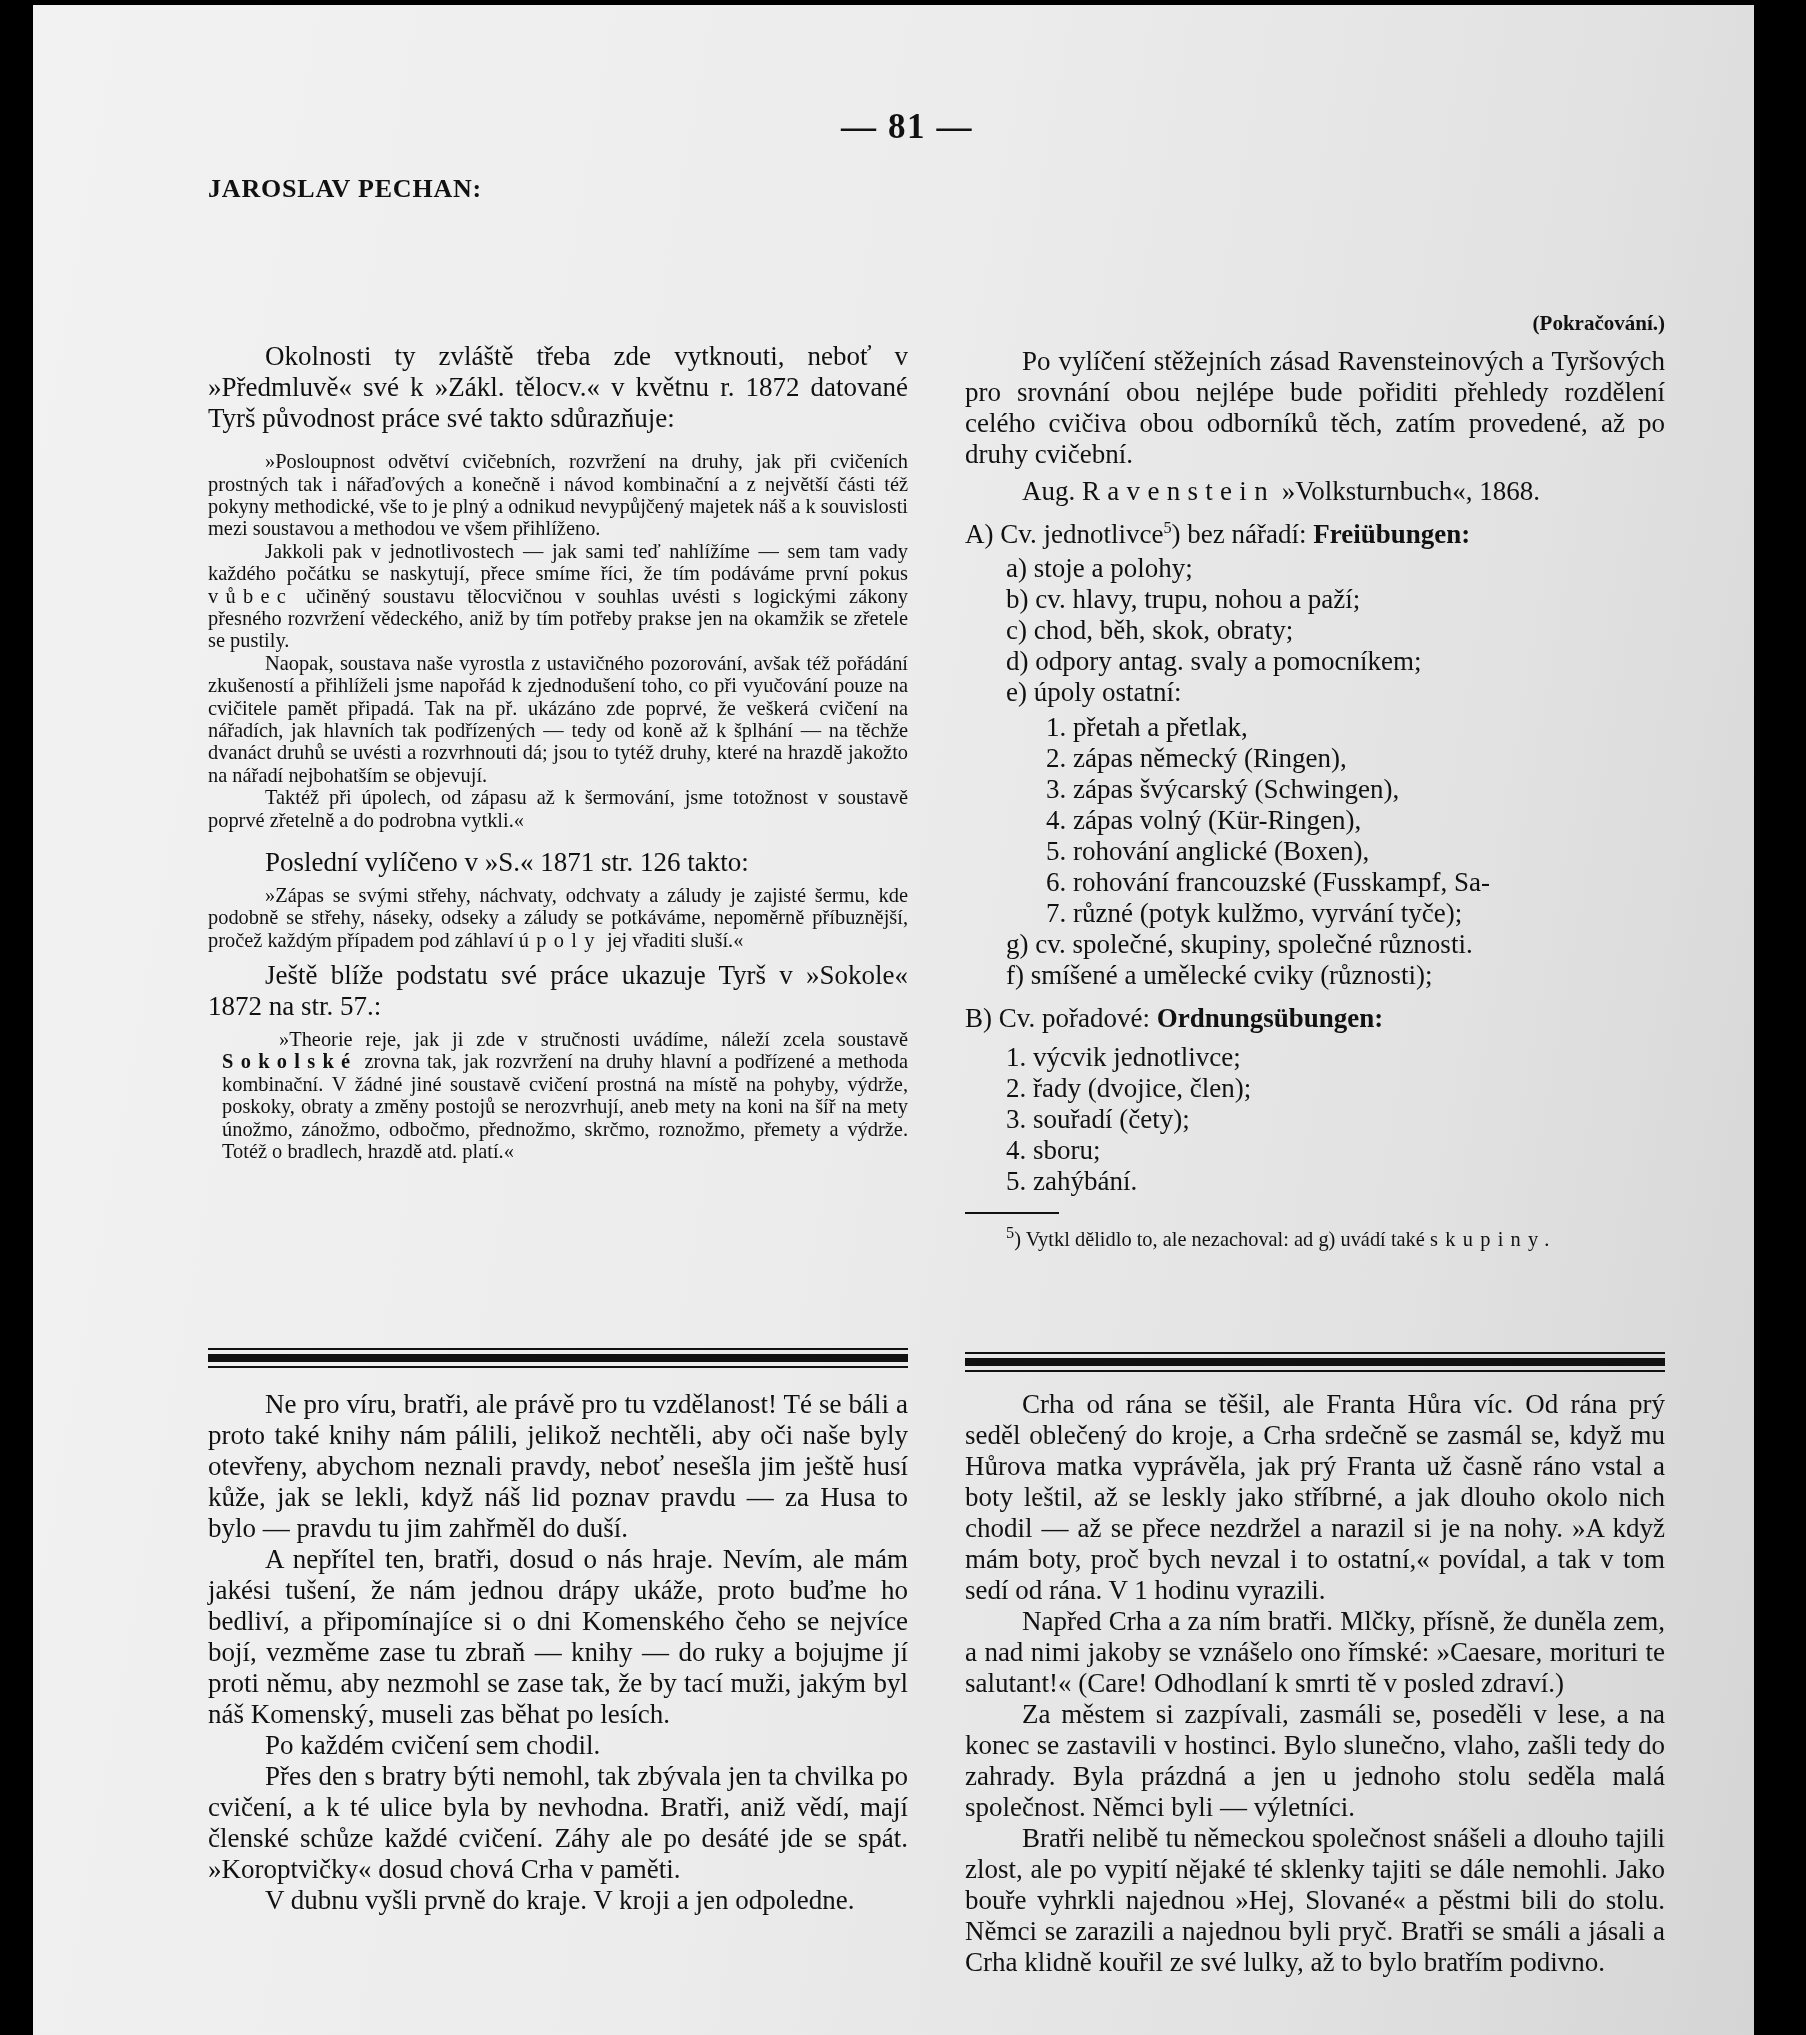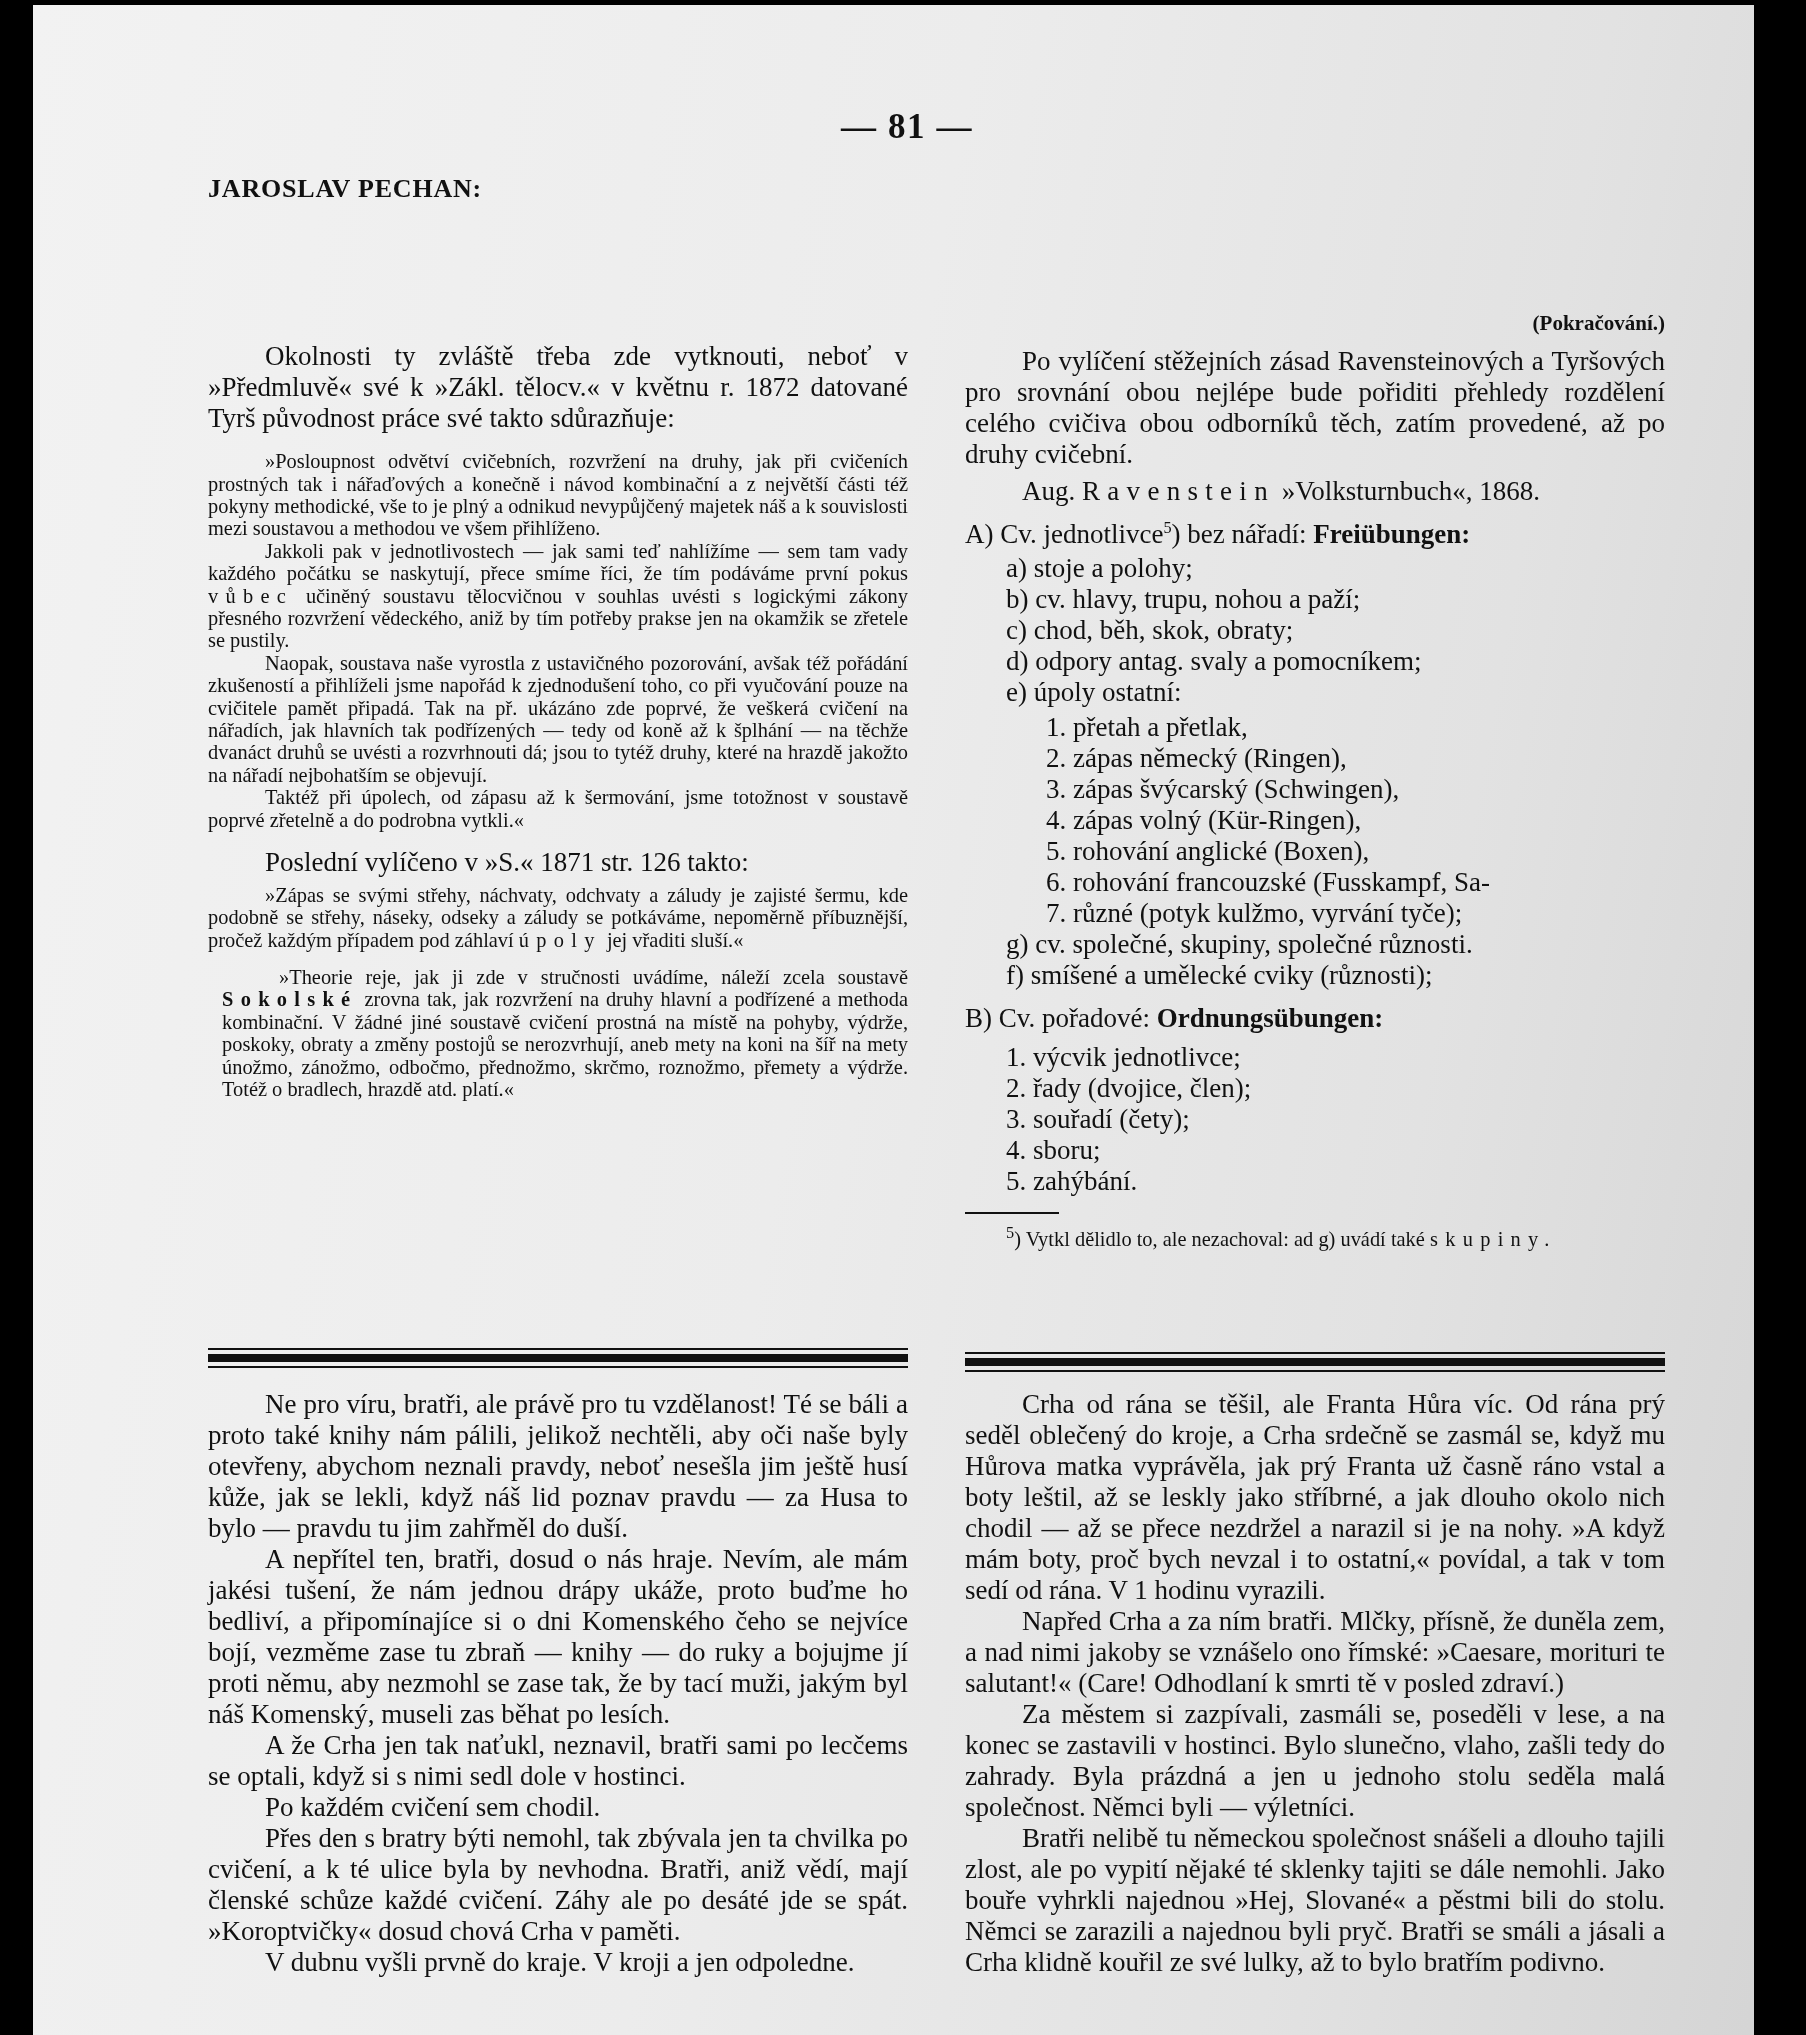--- a/index.html
+++ b/index.html
@@ -64,20 +64,21 @@
       <p><span>Jakkoli pak v jednotlivostech — jak sami teď nahlížíme — sem tam vady každého počátku se naskytují, přece smíme říci, že tím podáváme první pokus </span><span class="spaced">vůbec</span><span> učiněný soustavu tělocvičnou v souhlas uvésti s logickými zákony přesného rozvržení vědeckého, aniž by tím potřeby prakse jen na okamžik se zřetele se pustily.</span></p>
       <p>Naopak, soustava naše vyrostla z ustavičného pozorování, avšak též pořádání zkušeností a přihlíželi jsme napořád k zjednodušení toho, co při vyučování pouze na cvičitele pamět připadá. Tak na př. ukázáno zde poprvé, že veškerá cvičení na nářadích, jak hlavních tak podřízených — tedy od koně až k šplhání — na těchže dvanáct druhů se uvésti a rozvrhnouti dá; jsou to tytéž druhy, které na hrazdě jakožto na nářadí nejbohatším se objevují.</p>
       <p>Taktéž při úpolech, od zápasu až k šermování, jsme totožnost v soustavě poprvé zřetelně a do podrobna vytkli.«</p>
     </div>
     <div class="gap"></div>
     <p>Poslední vylíčeno v »S.« 1871 str. 126 takto:</p>
     <div class="small" style="margin-top:5.7px;">
       <p><span>»Zápas se svými střehy, náchvaty, odchvaty a záludy je zajisté šermu, kde podobně se střehy, náseky, odseky a záludy se potkáváme, nepoměrně příbuznější, pročež každým případem pod záhlaví </span><span class="spaced">úpoly</span><span> jej vřaditi sluší.«</span></p>
     </div>
     <div style="height:9px;"></div>
+    <p>Ještě blíže podstatu své práce ukazuje Tyrš v »Sokole« 1872 na str. 57.:</p>
     <div class="small" style="margin-top:5.7px;margin-left:14px;">
       <p><span>»Theorie reje, jak ji zde v stručnosti uvádíme, náleží zcela soustavě </span><span class="spaced bold">Sokolské</span><span> zrovna tak, jak rozvržení na druhy hlavní a podřízené a methoda kombinační. V žádné jiné soustavě cvičení prostná na místě na pohyby, výdrže, poskoky, obraty a změny postojů se nerozvrhují, aneb mety na koni na šíř na mety únožmo, zánožmo, odbočmo, přednožmo, skrčmo, roznožmo, přemety a výdrže. Totéž o bradlech, hrazdě atd. platí.«</span></p>
     </div>
   </div>
 
   <div class="col" style="left:932px; top:303px;">
     <p class="right-note">(Pokračování.)</p>
     <p>Po vylíčení stěžejních zásad Ravensteinových a Tyršových pro srovnání obou nejlépe bude pořiditi přehledy rozdělení celého cvičiva obou odborníků těch, zatím provedené, až po druhy cvičební.</p>
     <p style="margin-top:5.7px;"><span>Aug. </span><span class="spaced">Ravenstein</span><span> »Volksturnbuch«, 1868.</span></p>
     <div style="height:12.2px;"></div>
@@ -124,21 +125,20 @@
   </div>
   <div class="rule-block" style="left:932px; top:1347px; width:700px;">
     <div class="thin"></div>
       <div class="thick"></div>
       <div class="thin"></div>
   </div>
 
   <div class="col" style="left:175px; top:1384px;">
     <p>Ne pro víru, bratři, ale právě pro tu vzdělanost! Té se báli a proto také knihy nám pálili, jelikož nechtěli, aby oči naše byly otevřeny, abychom neznali pravdy, neboť nesešla jim ještě husí kůže, jak se lekli, když náš lid poznav pravdu — za Husa to bylo — pravdu tu jim zahřměl do duší.</p>
     <p>A nepřítel ten, bratři, dosud o nás hraje. Nevím, ale mám jakési tušení, že nám jednou drápy ukáže, proto buďme ho bedliví, a připomínajíce si o dni Komenského čeho se nejvíce bojí, vezměme zase tu zbraň — knihy — do ruky a bojujme jí proti němu, aby nezmohl se zase tak, že by tací muži, jakým byl náš Komenský, museli zas běhat po lesích.</p>
-    <p>A že Crha jen tak naťukl, neznavil, bratři sami po lecčems se optali, když si s nimi sedl dole v hostinci.</p>
     <p>Po každém cvičení sem chodil.</p>
     <p>Přes den s bratry býti nemohl, tak zbývala jen ta chvilka po cvičení, a k té ulice byla by nevhodna. Bratři, aniž vědí, mají členské schůze každé cvičení. Záhy ale po desáté jde se spát. »Koroptvičky« dosud chová Crha v paměti.</p>
     <p>V dubnu vyšli prvně do kraje. V kroji a jen odpoledne.</p>
   </div>
 
   <div class="col" style="left:932px; top:1384px;">
     <p>Crha od rána se těšil, ale Franta Hůra víc. Od rána prý seděl oblečený do kroje, a Crha srdečně se zasmál se, když mu Hůrova matka vyprávěla, jak prý Franta už časně ráno vstal a boty leštil, až se leskly jako stříbrné, a jak dlouho okolo nich chodil — až se přece nezdržel a narazil si je na nohy. »A když mám boty, proč bych nevzal i to ostatní,« povídal, a tak v tom sedí od rána. V 1 hodinu vyrazili.</p>
     <p>Napřed Crha a za ním bratři. Mlčky, přísně, že duněla zem, a nad nimi jakoby se vznášelo ono římské: »Caesare, morituri te salutant!« (Care! Odhodlaní k smrti tě v posled zdraví.)</p>
     <p>Za městem si zazpívali, zasmáli se, poseděli v lese, a na konec se zastavili v hostinci. Bylo slunečno, vlaho, zašli tedy do zahrady. Byla prázdná a jen u jednoho stolu seděla malá společnost. Němci byli — výletníci.</p>
     <p>Bratři nelibě tu německou společnost snášeli a dlouho tajili zlost, ale po vypití nějaké té sklenky tajiti se dále nemohli. Jako bouře vyhrkli najednou »Hej, Slované« a pěstmi bili do stolu. Němci se zarazili a najednou byli pryč. Bratři se smáli a jásali a Crha klidně kouřil ze své lulky, až to bylo bratřím podivno.</p>

